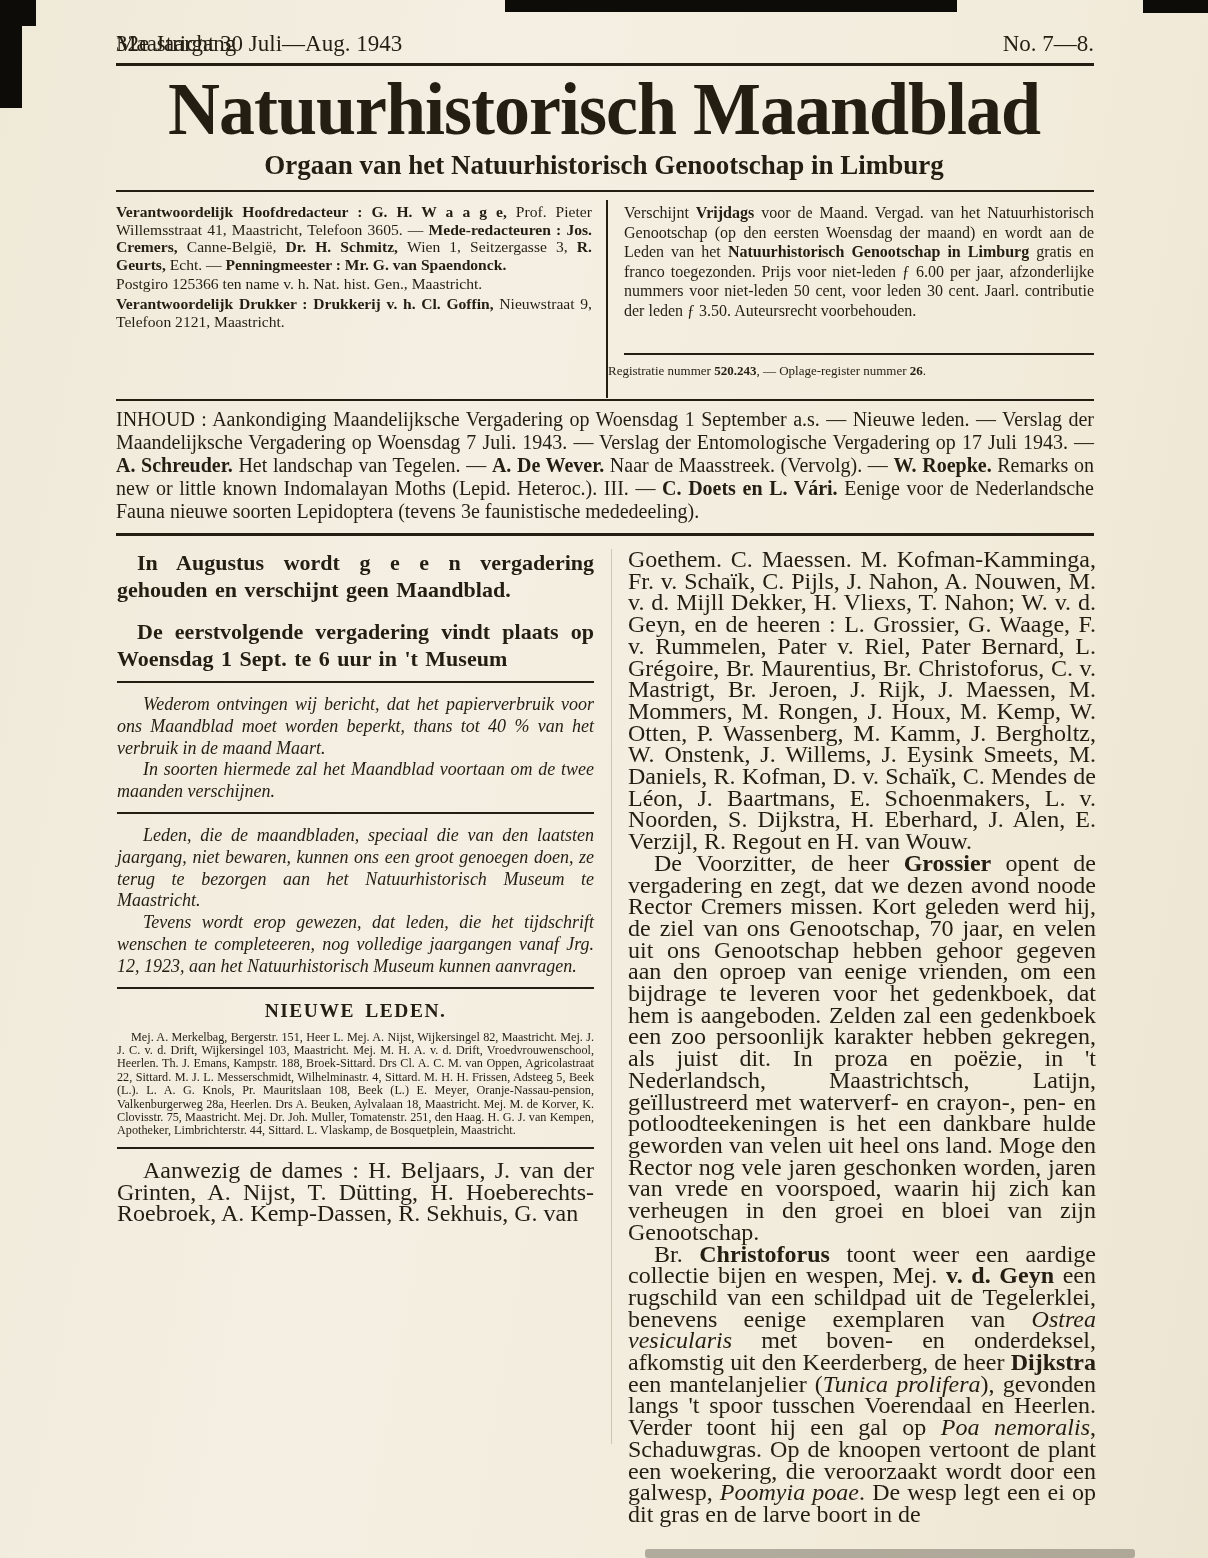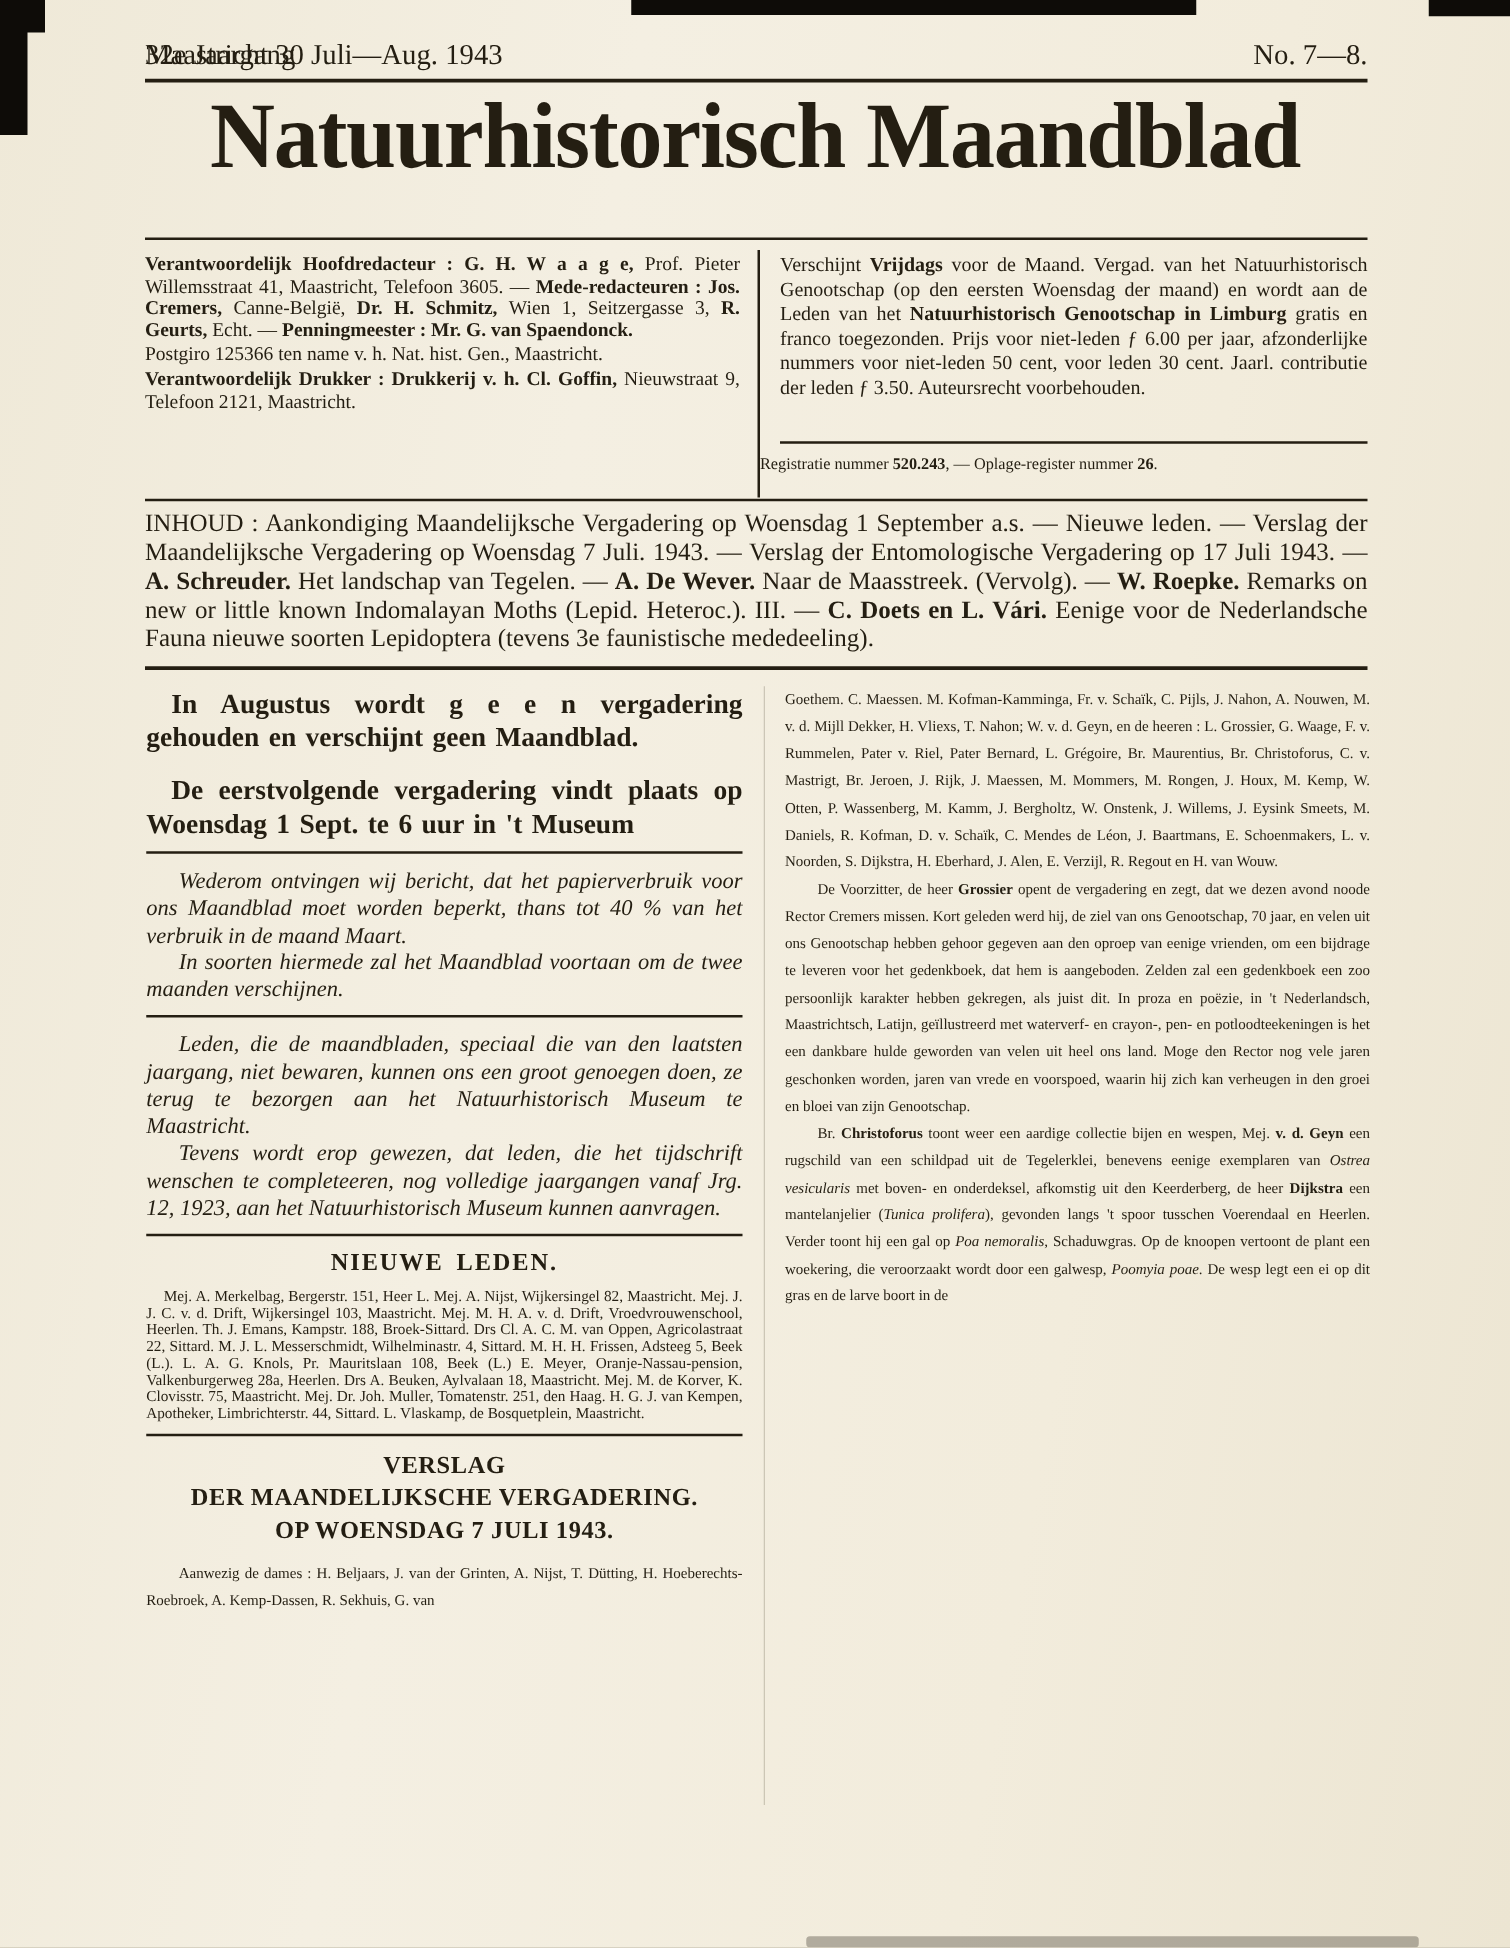--- a/index.html
+++ b/index.html
@@ -36,41 +36,42 @@
   .b{font-weight:bold;}
   .i{font-style:italic;}
   .ann{font-weight:bold;font-size:22px;line-height:27px;word-spacing:2px;margin-bottom:15px;}
   .ann .ind{text-indent:20px;}
   .lrule{height:2px;background:#241e12;margin:9px 0 11px 0;}
   .ital{font-size:18px;line-height:21.8px;}
   .h-nieuwe{text-align:center;font-weight:bold;font-size:19.5px;letter-spacing:1.5px;word-spacing:4px;margin:4px 0 9px 0;}
   .members{font-size:12.2px;line-height:13.4px;}
   .members .ind{text-indent:14px;}
   .h-verslag{text-align:center;font-weight:bold;font-size:19.5px;line-height:26px;letter-spacing:.5px;margin:4px 0 10px 0;}
-  .body-text{font-size:12px;line-height:21.7px;}
+  .body-text{font-size:24px;line-height:21.7px;}
 </style>
 </head>
 <body>
 
 <div class="page">
 
   <div class="artifact" style="left:0;top:0;width:22px;height:108px;"></div>
   <div class="artifact" style="left:0;top:0;width:36px;height:26px;"></div>
   <div class="artifact" style="left:505px;top:0;width:452px;height:12px;"></div>
   <div class="artifact" style="left:1143px;top:0;width:65px;height:13px;"></div>
   <div class="smudge" style="left:645px;top:1549px;width:490px;height:9px;"></div>
 
   <div class="hfrow">
     <span class="l">32e Jaargang</span>
     <span class="c">Maastricht 30 Juli—Aug. 1943</span>
     <span class="r">No. 7—8.</span>
   </div>
   <div class="rule" style="left:116px;top:63px;width:978px;height:3px;"></div>
 
   <div class="title">Natuurhistorisch Maandblad</div>
+  <div class="subtitle">Orgaan van het Natuurhistorisch Genootschap in Limburg</div>
   <div class="rule" style="left:116px;top:190px;width:978px;height:2px;"></div>
 
   <div class="masthead">
     <div class="m-left">
         <p class="para"><span class="b">Verantwoordelijk Hoofdredacteur : G. H. W a a g e, </span><span>Prof. Pieter Willemsstraat 41, Maastricht, Telefoon 3605. — </span><span class="b">Mede-redacteuren : Jos. Cremers, </span><span>Canne-België, </span><span class="b">Dr. H. Schmitz, </span><span>Wien 1, Seitzergasse 3, </span><span class="b">R. Geurts, </span><span>Echt. — </span><span class="b">Penningmeester : Mr. G. van Spaendonck.</span></p>
         <p class="para"><span>Postgiro 125366 ten name v. h. Nat. hist. Gen., Maastricht.</span></p>
         <p class="para"><span class="b">Verantwoordelijk Drukker : Drukkerij v. h. Cl. Goffin, </span><span>Nieuwstraat 9, Telefoon 2121, Maastricht.</span></p>
       </div>
     <div class="rule m-divider"></div>
     <div class="m-right">
@@ -104,25 +105,20 @@
     <div class="ital">
         <p class="para ind"><span class="i">Leden, die de maandbladen, speciaal die van den laatsten jaargang, niet bewaren, kunnen ons een groot genoegen doen, ze terug te bezorgen aan het Natuurhistorisch Museum te Maastricht.</span></p>
         <p class="para ind"><span class="i">Tevens wordt erop gewezen, dat leden, die het tijdschrift wenschen te completeeren, nog volledige jaargangen vanaf Jrg. 12, 1923, aan het Natuurhistorisch Museum kunnen aanvragen.</span></p>
       </div>
     <div class="lrule"></div>
     <div class="h-nieuwe">NIEUWE LEDEN.</div>
     <div class="members">
         <p class="para ind"><span>Mej. A. Merkelbag, Bergerstr. 151, Heer L. Mej. A. Nijst, Wijkersingel 82, Maastricht. Mej. J. J. C. v. d. Drift, Wijkersingel 103, Maastricht. Mej. M. H. A. v. d. Drift, Vroedvrouwenschool, Heerlen. Th. J. Emans, Kampstr. 188, Broek-Sittard. Drs Cl. A. C. M. van Oppen, Agricolastraat 22, Sittard. M. J. L. Messerschmidt, Wilhelminastr. 4, Sittard. M. H. H. Frissen, Adsteeg 5, Beek (L.). L. A. G. Knols, Pr. Mauritslaan 108, Beek (L.) E. Meyer, Oranje-Nassau-pension, Valkenburgerweg 28a, Heerlen. Drs A. Beuken, Aylvalaan 18, Maastricht. Mej. M. de Korver, K. Clovisstr. 75, Maastricht. Mej. Dr. Joh. Muller, Tomatenstr. 251, den Haag. H. G. J. van Kempen, Apotheker, Limbrichterstr. 44, Sittard. L. Vlaskamp, de Bosquetplein, Maastricht.</span></p>
       </div>
     <div class="lrule"></div>
-    <div class="h-verslag">
-        <div>VERSLAG</div>
-        <div>DER MAANDELIJKSCHE VERGADERING.</div>
-        <div>OP WOENSDAG 7 JULI 1943.</div>
-      </div>
     <div class="body-text">
         <p class="para ind"><span>Aanwezig de dames : H. Beljaars, J. van der Grinten, A. Nijst, T. Dütting, H. Hoeberechts-Roebroek, A. Kemp-Dassen, R. Sekhuis, G. van</span></p>
       </div>
   </div>
 
   <div class="col-right body-text">
       <p class="para"><span>Goethem. C. Maessen. M. Kofman-Kamminga, Fr. v. Schaïk, C. Pijls, J. Nahon, A. Nouwen, M. v. d. Mijll Dekker, H. Vliexs, T. Nahon; W. v. d. Geyn, en de heeren : L. Grossier, G. Waage, F. v. Rummelen, Pater v. Riel, Pater Bernard, L. Grégoire, Br. Maurentius, Br. Christoforus, C. v. Mastrigt, Br. Jeroen, J. Rijk, J. Maessen, M. Mommers, M. Rongen, J. Houx, M. Kemp, W. Otten, P. Wassenberg, M. Kamm, J. Bergholtz, W. Onstenk, J. Willems, J. Eysink Smeets, M. Daniels, R. Kofman, D. v. Schaïk, C. Mendes de Léon, J. Baartmans, E. Schoenmakers, L. v. Noorden, S. Dijkstra, H. Eberhard, J. Alen, E. Verzijl, R. Regout en H. van Wouw.</span></p>
       <p class="para ind"><span>De Voorzitter, de heer </span><span class="b">Grossier</span><span> opent de vergadering en zegt, dat we dezen avond noode Rector Cremers missen. Kort geleden werd hij, de ziel van ons Genootschap, 70 jaar, en velen uit ons Genootschap hebben gehoor gegeven aan den oproep van eenige vrienden, om een bijdrage te leveren voor het gedenkboek, dat hem is aangeboden. Zelden zal een gedenkboek een zoo persoonlijk karakter hebben gekregen, als juist dit. In proza en poëzie, in 't Nederlandsch, Maastrichtsch, Latijn, geïllustreerd met waterverf- en crayon-, pen- en potloodteekeningen is het een dankbare hulde geworden van velen uit heel ons land. Moge den Rector nog vele jaren geschonken worden, jaren van vrede en voorspoed, waarin hij zich kan verheugen in den groei en bloei van zijn Genootschap.</span></p>
       <p class="para ind"><span>Br. </span><span class="b">Christoforus</span><span> toont weer een aardige collectie bijen en wespen, Mej. </span><span class="b">v. d. Geyn</span><span> een rugschild van een schildpad uit de Tegelerklei, benevens eenige exemplaren van </span><span class="i">Ostrea vesicularis</span><span> met boven- en onderdeksel, afkomstig uit den Keerderberg, de heer </span><span class="b">Dijkstra</span><span> een mantelanjelier (</span><span class="i">Tunica prolifera</span><span>), gevonden langs 't spoor tusschen Voerendaal en Heerlen. Verder toont hij een gal op </span><span class="i">Poa nemoralis</span><span>, Schaduwgras. Op de knoopen vertoont de plant een woekering, die veroorzaakt wordt door een galwesp, </span><span class="i">Poomyia poae</span><span>. De wesp legt een ei op dit gras en de larve boort in de</span></p>
     </div>

